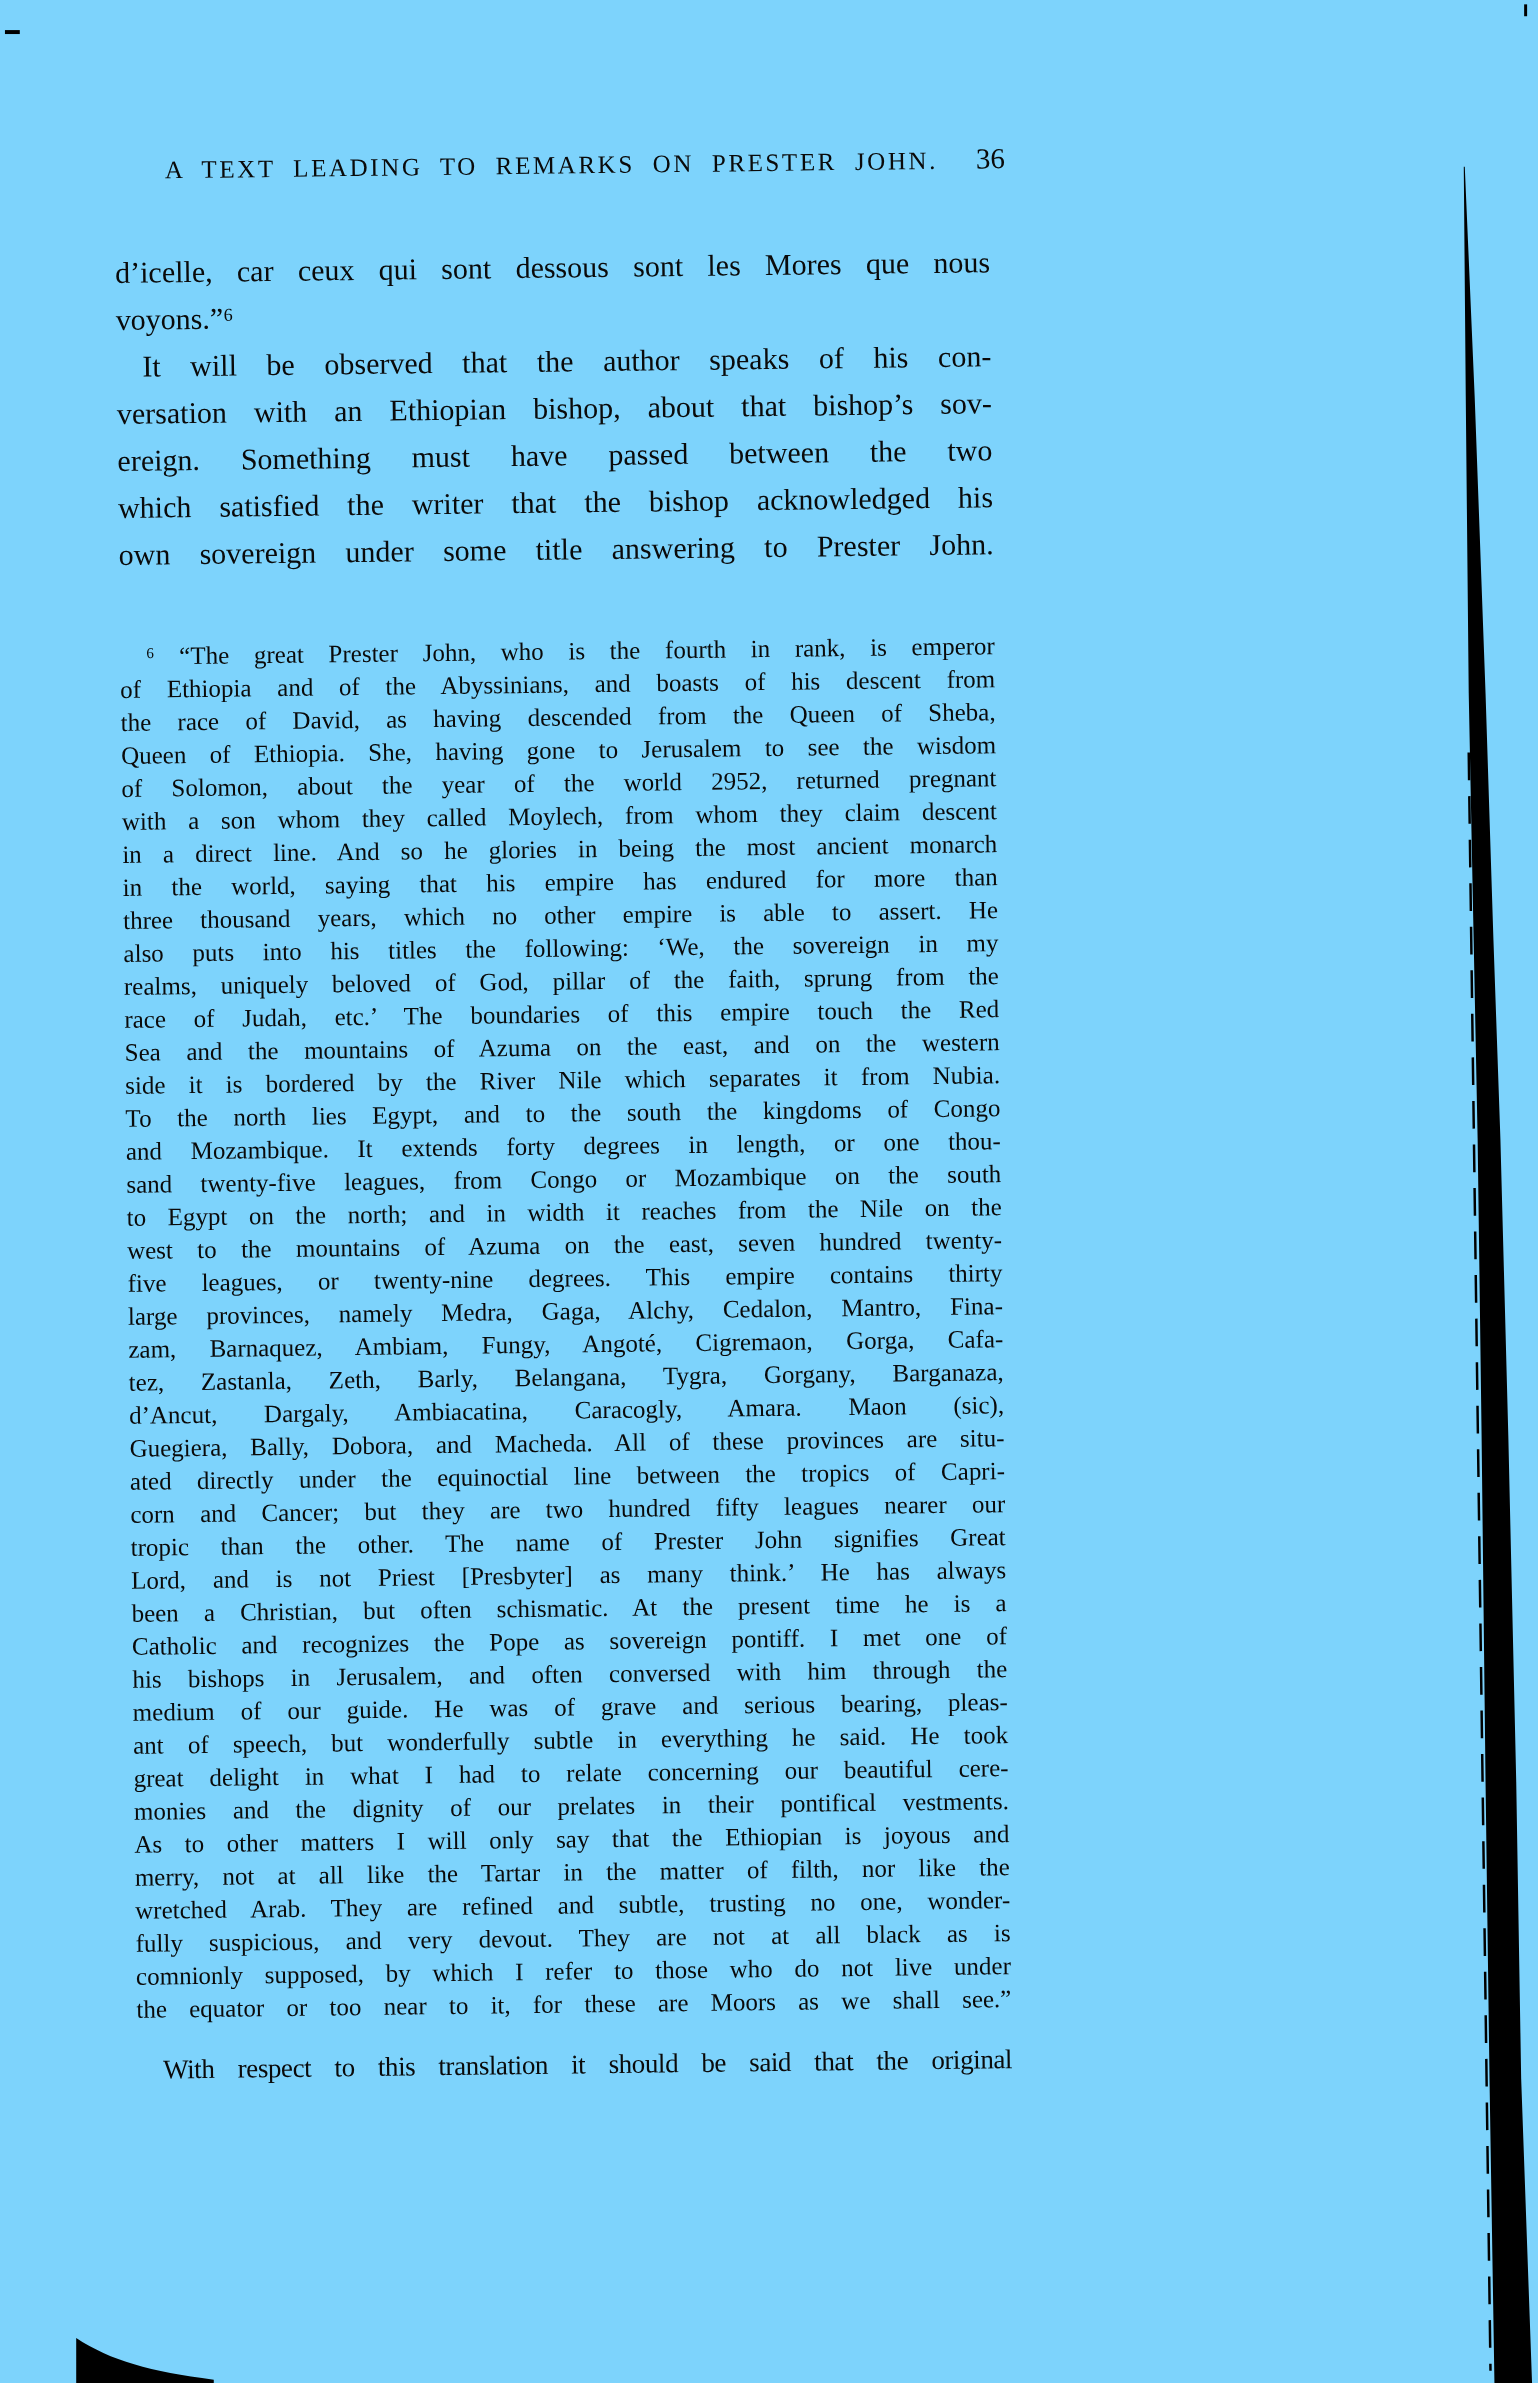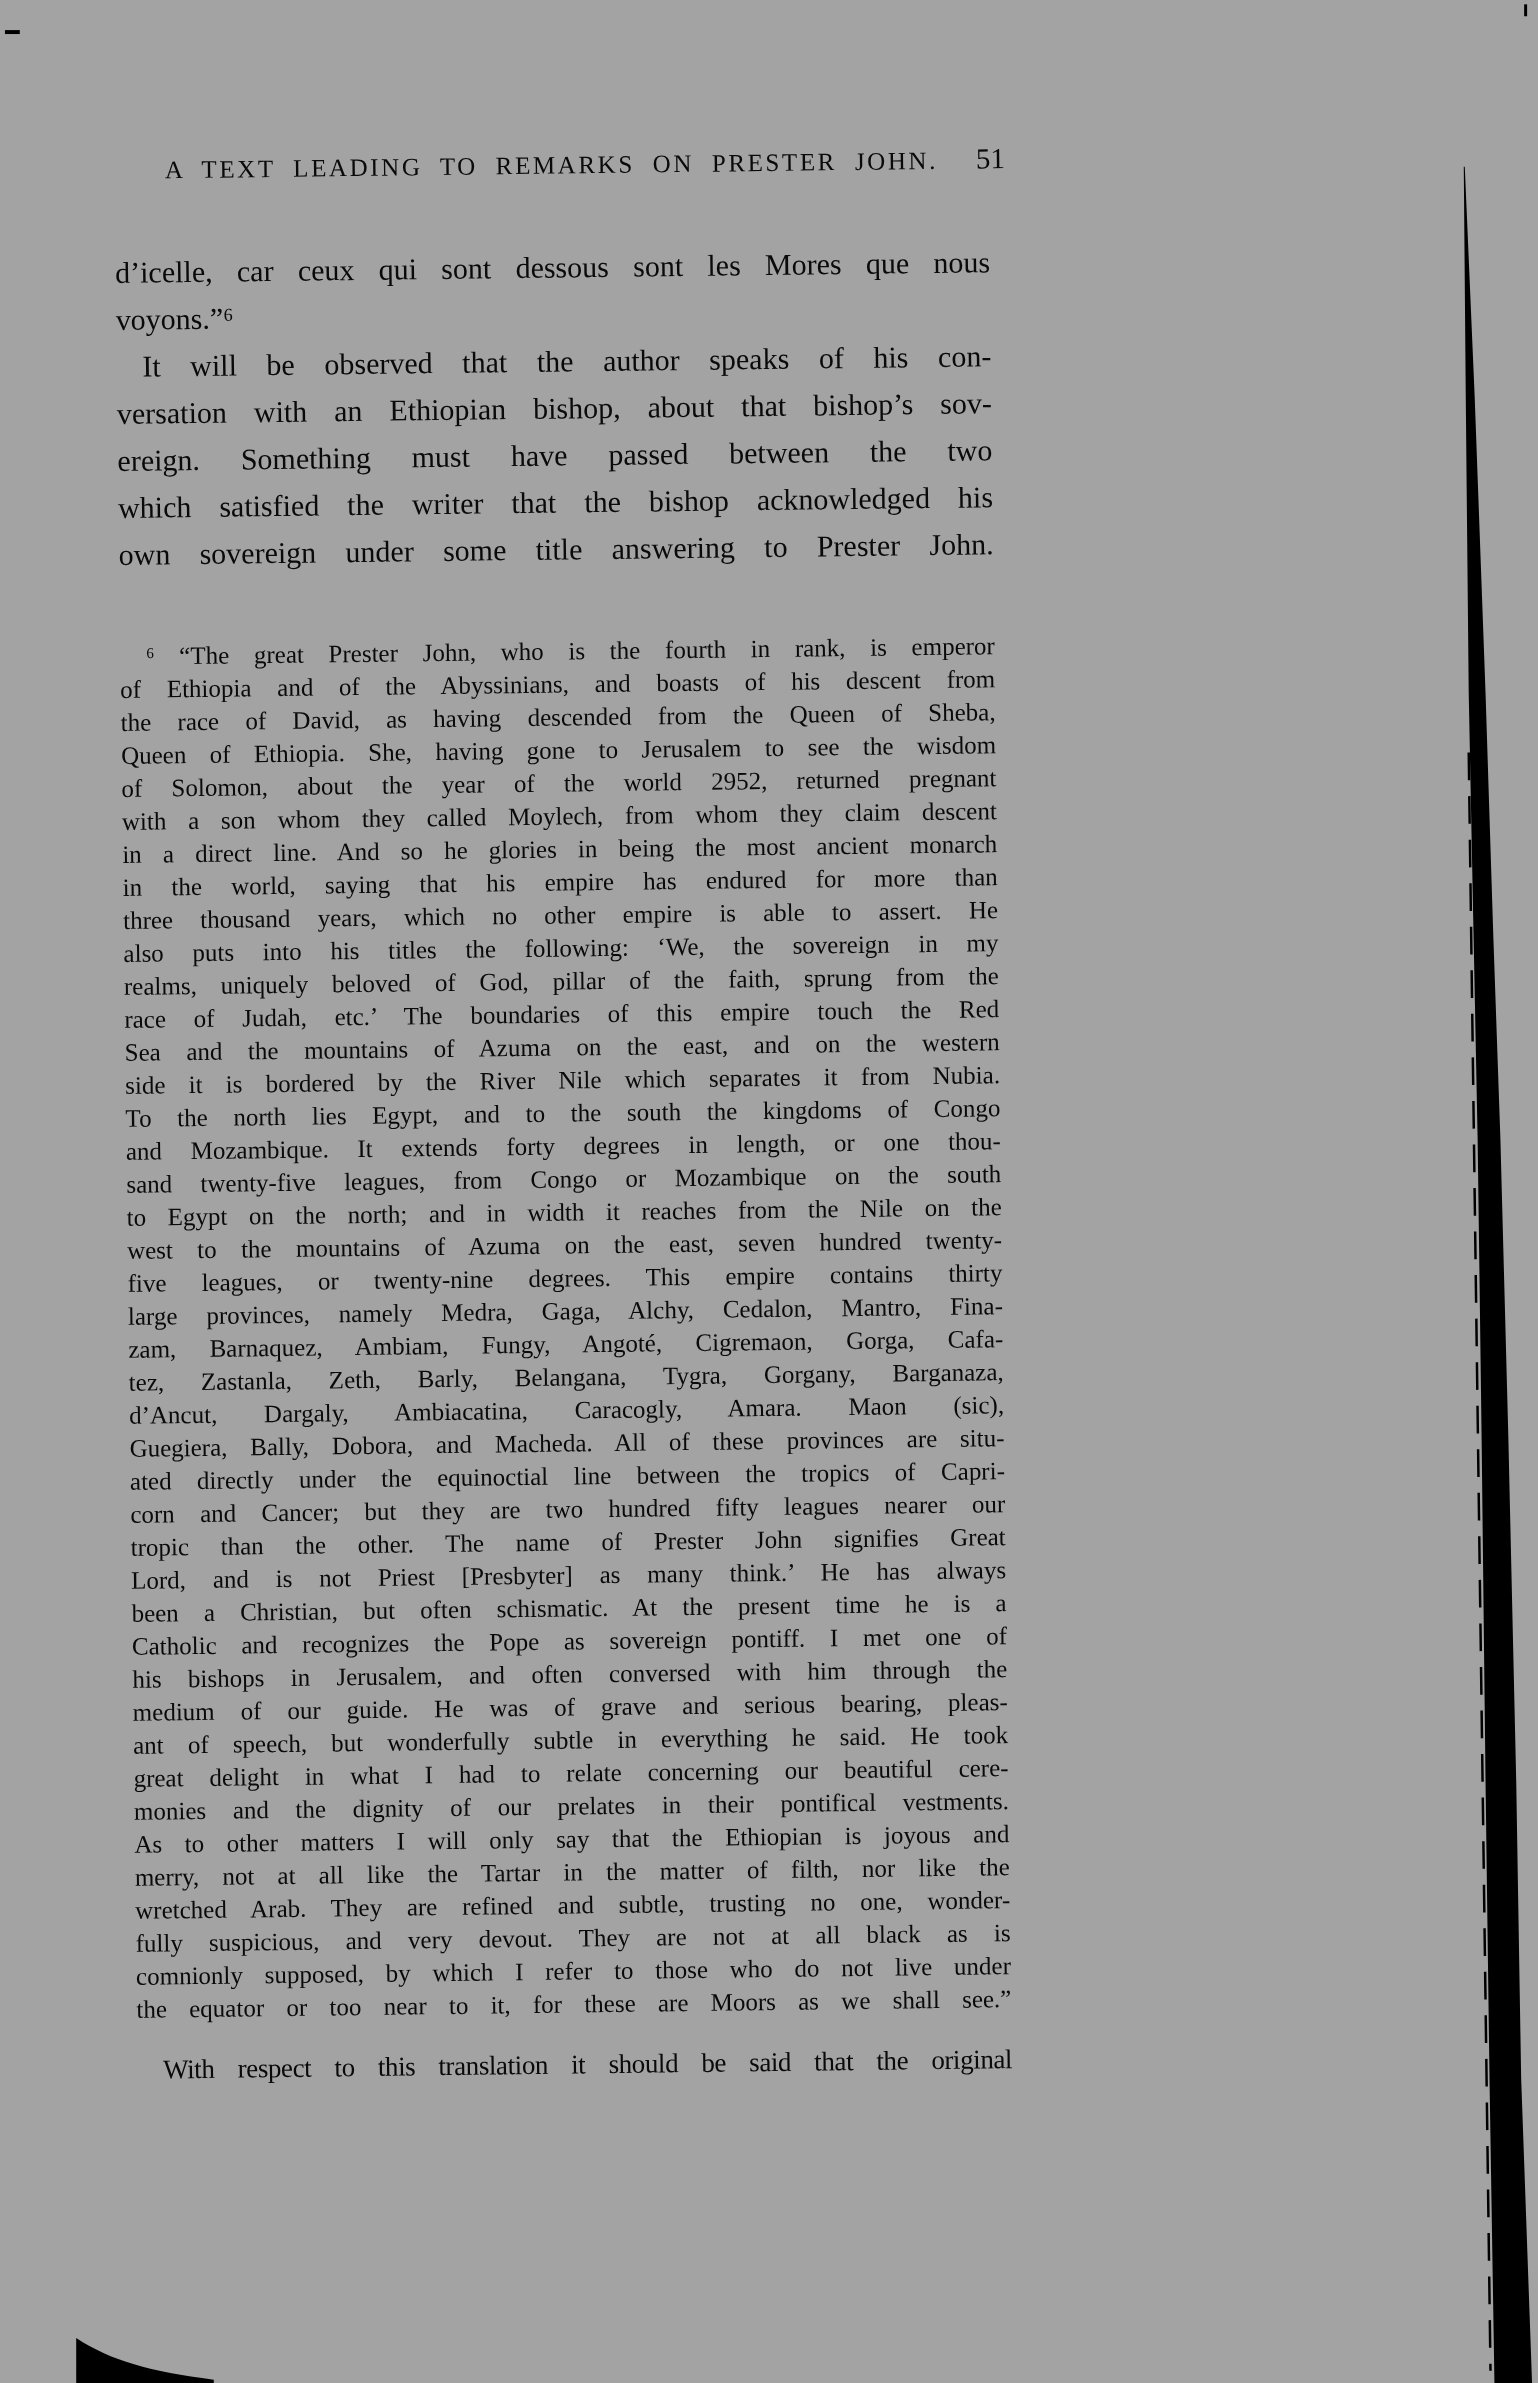--- a/index.html
+++ b/index.html
@@ -1,19 +1,19 @@
 <!DOCTYPE html>
 <html><head>
 <meta charset="utf-8">
 <style>
   html,body{margin:0;padding:0;background:#777;}
   .page{
     position:relative;
     width:1538px;height:2384px;
-    background:#a3a3a3;
+    background:#7dd3fc;
     overflow:hidden;
     font-family:"Liberation Serif","DejaVu Serif",serif;
     color:#0a0a0a;
   }
   .content{
     position:absolute;inset:0;
     transform:rotate(-0.7deg);
     transform-origin:50% 45%;
   }
   .running-head{
@@ -40,21 +40,21 @@
 </style>
 </head>
 <body>
 
 <div class="page">
 
   <div class="content">
 
     <div class="running-head">
       <span class="title">A TEXT LEADING TO REMARKS ON PRESTER JOHN.</span>
-      <span class="pagenum">51</span>
+      <span class="pagenum">36</span>
     </div>
 
     <section class="body-text">
       <div>
           <div class="tline">d’icelle, car ceux qui sont dessous sont les Mores que nous</div>
           <div class="tline nostretch">voyons.”⁶</div>
         </div>
       <div>
           <div class="tline indent">It will be observed that the author speaks of his con-</div>
           <div class="tline">versation with an Ethiopian bishop, about that bishop’s sov-</div>

